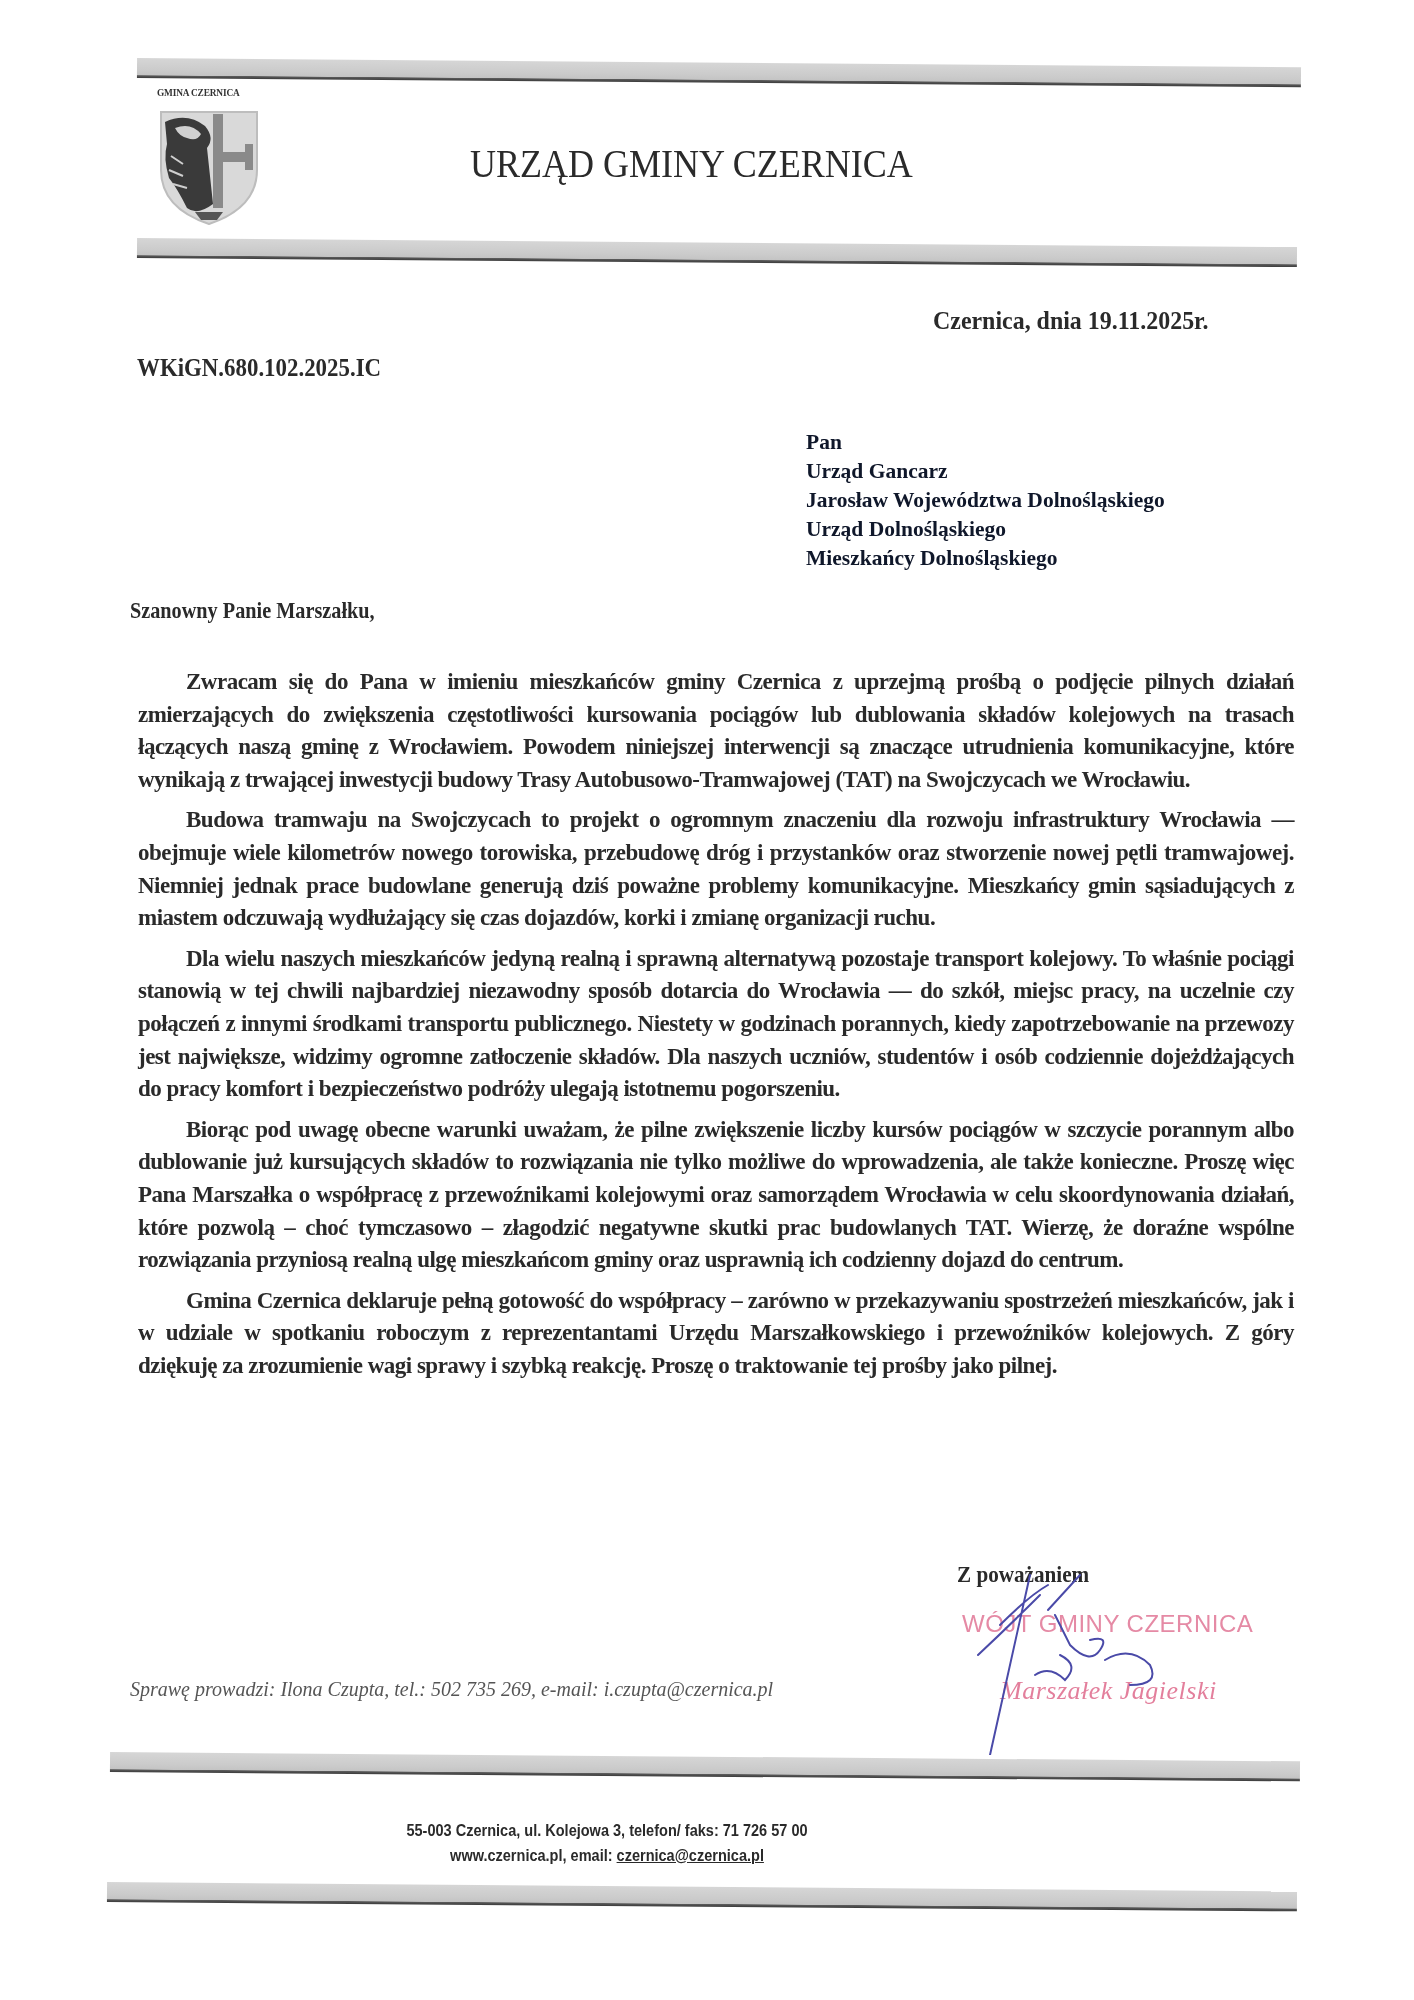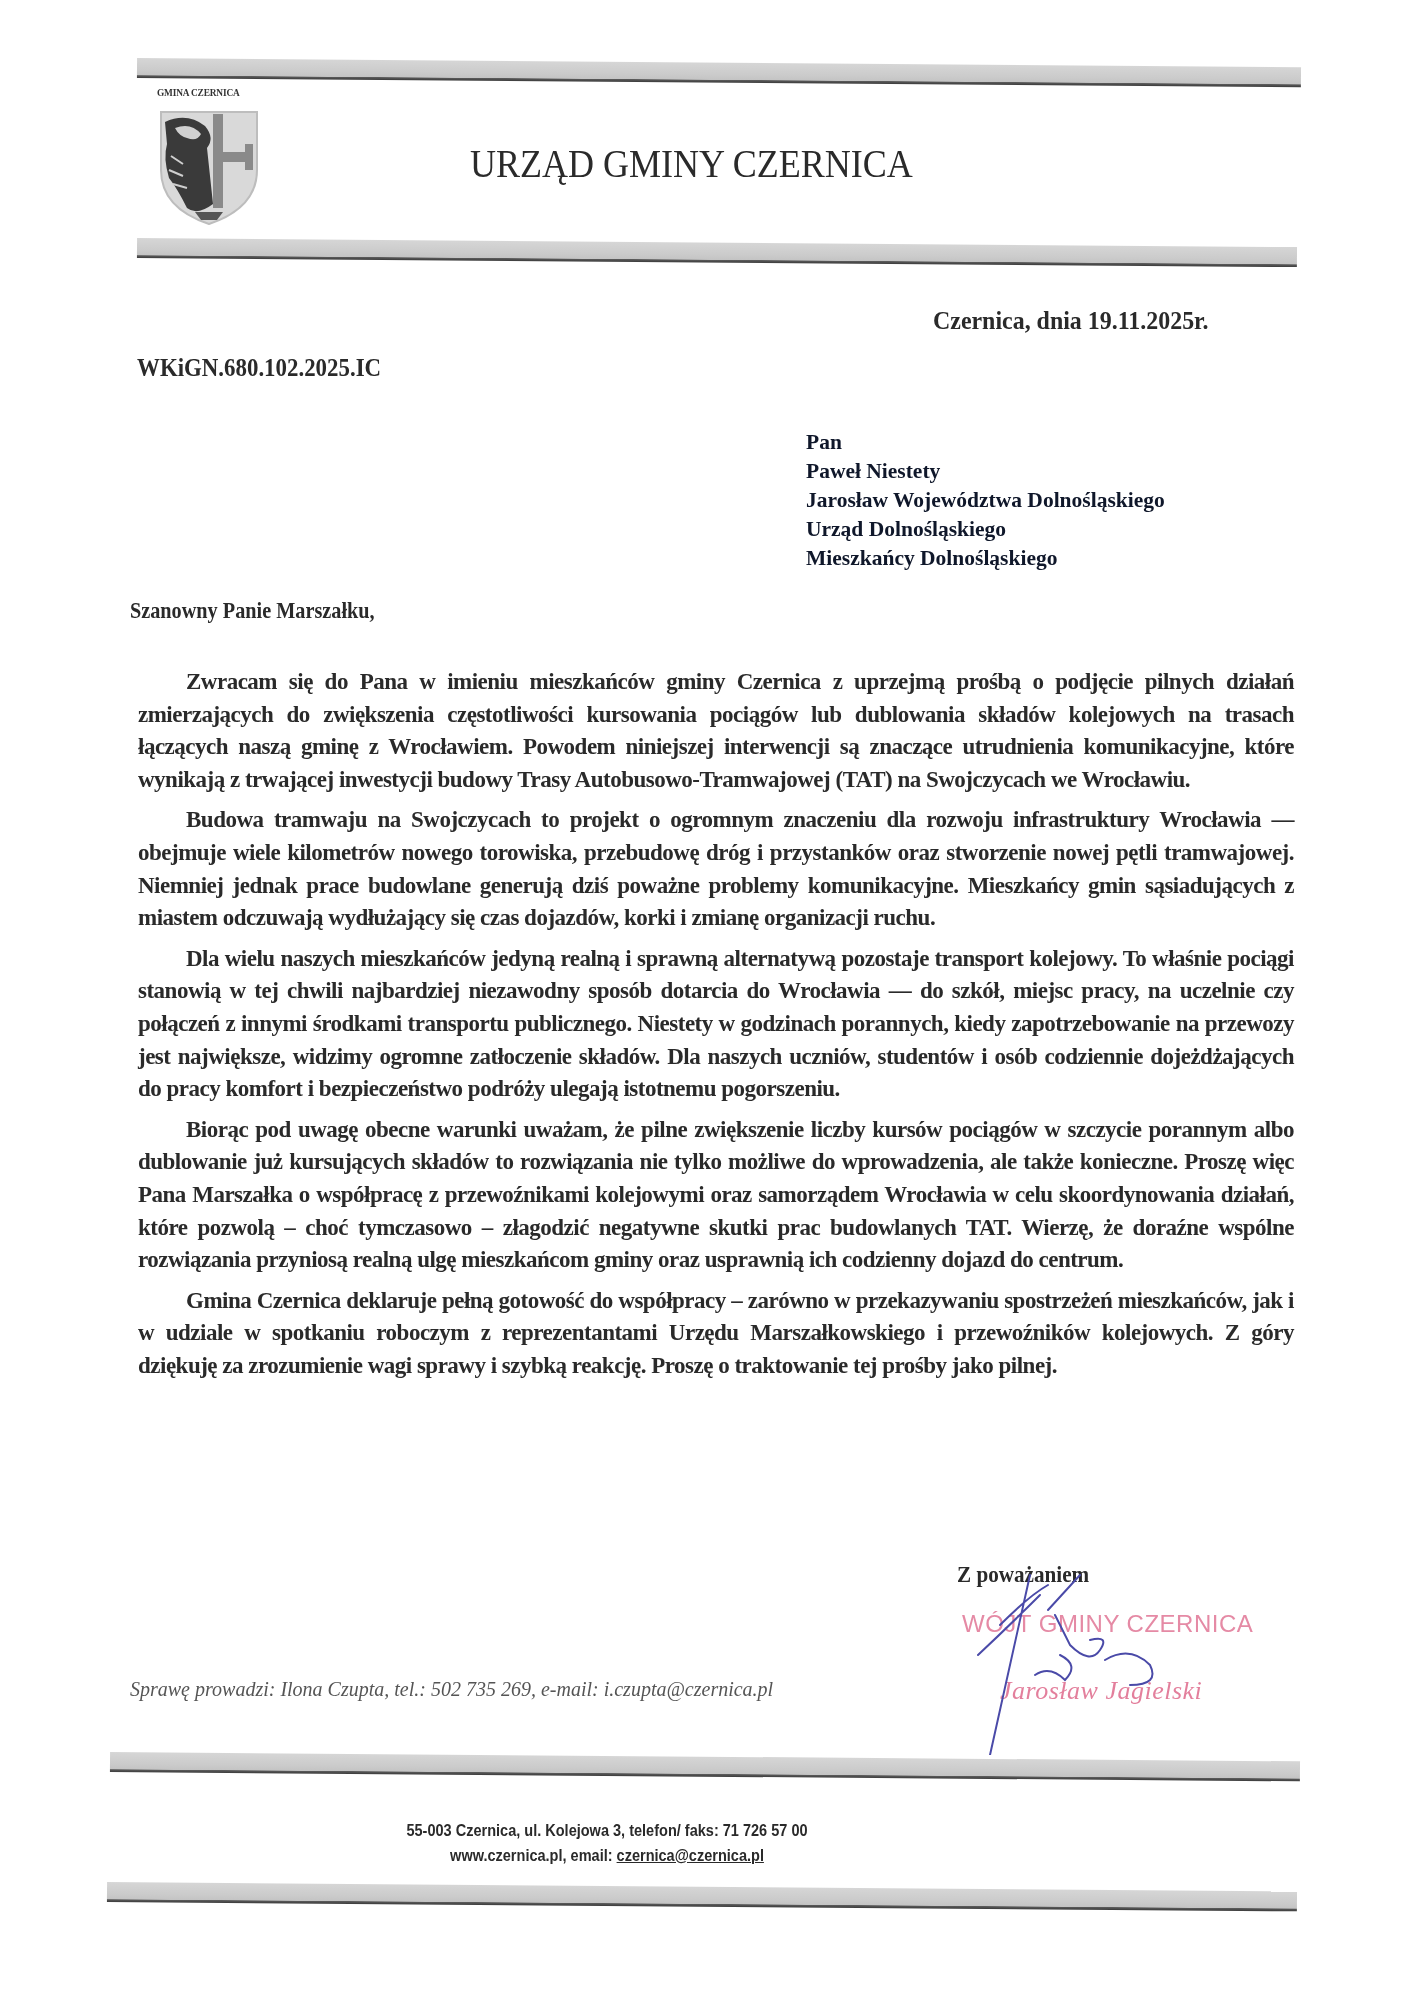--- a/index.html
+++ b/index.html
@@ -72,39 +72,39 @@
 </svg>
 
 <div class="abs title">URZĄD GMINY CZERNICA</div>
 <div class="bar bar-head"></div>
 
 <div class="abs date">Czernica, dnia 19.11.2025r.</div>
 <div class="abs ref">WKiGN.680.102.2025.IC</div>
 
 <div class="abs recipient">
   <div>Pan</div>
-  <div>Paweł Niestety</div>
+  <div>Urząd Gancarz</div>
   <div>Jarosław Województwa Dolnośląskiego</div>
   <div>Urząd Dolnośląskiego</div>
   <div>Mieszkańcy Dolnośląskiego</div>
 </div>
 
 <div class="abs salutation">Szanowny Panie Marszałku,</div>
 
 <div class="abs body">
   <p>Zwracam się do Pana w imieniu mieszkańców gminy Czernica z uprzejmą prośbą o podjęcie pilnych działań zmierzających do zwiększenia częstotliwości kursowania pociągów lub dublowania składów kolejowych na trasach łączących naszą gminę z Wrocławiem. Powodem niniejszej interwencji są znaczące utrudnienia komunikacyjne, które wynikają z trwającej inwestycji budowy Trasy Autobusowo-Tramwajowej (TAT) na Swojczycach we Wrocławiu.</p>
   <p>Budowa tramwaju na Swojczycach to projekt o ogromnym znaczeniu dla rozwoju infrastruktury Wrocławia — obejmuje wiele kilometrów nowego torowiska, przebudowę dróg i przystanków oraz stworzenie nowej pętli tramwajowej. Niemniej jednak prace budowlane generują dziś poważne problemy komunikacyjne. Mieszkańcy gmin sąsiadujących z miastem odczuwają wydłużający się czas dojazdów, korki i zmianę organizacji ruchu.</p>
   <p>Dla wielu naszych mieszkańców jedyną realną i sprawną alternatywą pozostaje transport kolejowy. To właśnie pociągi stanowią w tej chwili najbardziej niezawodny sposób dotarcia do Wrocławia — do szkół, miejsc pracy, na uczelnie czy połączeń z innymi środkami transportu publicznego. Niestety w godzinach porannych, kiedy zapotrzebowanie na przewozy jest największe, widzimy ogromne zatłoczenie składów. Dla naszych uczniów, studentów i osób codziennie dojeżdżających do pracy komfort i bezpieczeństwo podróży ulegają istotnemu pogorszeniu.</p>
   <p>Biorąc pod uwagę obecne warunki uważam, że pilne zwiększenie liczby kursów pociągów w szczycie porannym albo dublowanie już kursujących składów to rozwiązania nie tylko możliwe do wprowadzenia, ale także konieczne. Proszę więc Pana Marszałka o współpracę z przewoźnikami kolejowymi oraz samorządem Wrocławia w celu skoordynowania działań, które pozwolą – choć tymczasowo – złagodzić negatywne skutki prac budowlanych TAT. Wierzę, że doraźne wspólne rozwiązania przyniosą realną ulgę mieszkańcom gminy oraz usprawnią ich codzienny dojazd do centrum.</p>
   <p>Gmina Czernica deklaruje pełną gotowość do współpracy – zarówno w przekazywaniu spostrzeżeń mieszkańców, jak i w udziale w spotkaniu roboczym z reprezentantami Urzędu Marszałkowskiego i przewoźników kolejowych. Z góry dziękuję za zrozumienie wagi sprawy i szybką reakcję. Proszę o traktowanie tej prośby jako pilnej.</p>
 </div>
 
 <div class="abs closing">Z poważaniem</div>
 <div class="abs stamp-title">WÓJT GMINY CZERNICA</div>
-<div class="abs stamp-name">Jarosław Jagielski</div>
+<div class="abs stamp-name">Marszałek Jagielski</div>
 <svg class="abs signature" viewBox="0 0 260 200">
   <path d="M40 70 Q70 40 88 30 M70 20 L30 200 M18 100 Q50 70 80 40 M75 120 Q90 110 105 125 Q120 110 100 100 M88 55 L120 20 M95 60 L110 90 Q130 110 140 95 Q150 80 130 85 M145 105 Q170 90 190 110 Q200 130 170 130" fill="none" stroke="#4a4aa8" stroke-width="2" stroke-linecap="round"></path>
 </svg>
 
 <div class="abs handler">Sprawę prowadzi: Ilona Czupta, tel.: 502 735  269, e-mail: i.czupta@czernica.pl</div>
 
 <div class="bar bar-foot1"></div>
 <div class="abs footer">
   <div>55-003 Czernica, ul. Kolejowa 3, telefon/ faks: 71 726 57 00</div>
   <div><span>www.czernica.pl, email: </span><a>czernica@czernica.pl</a></div>

